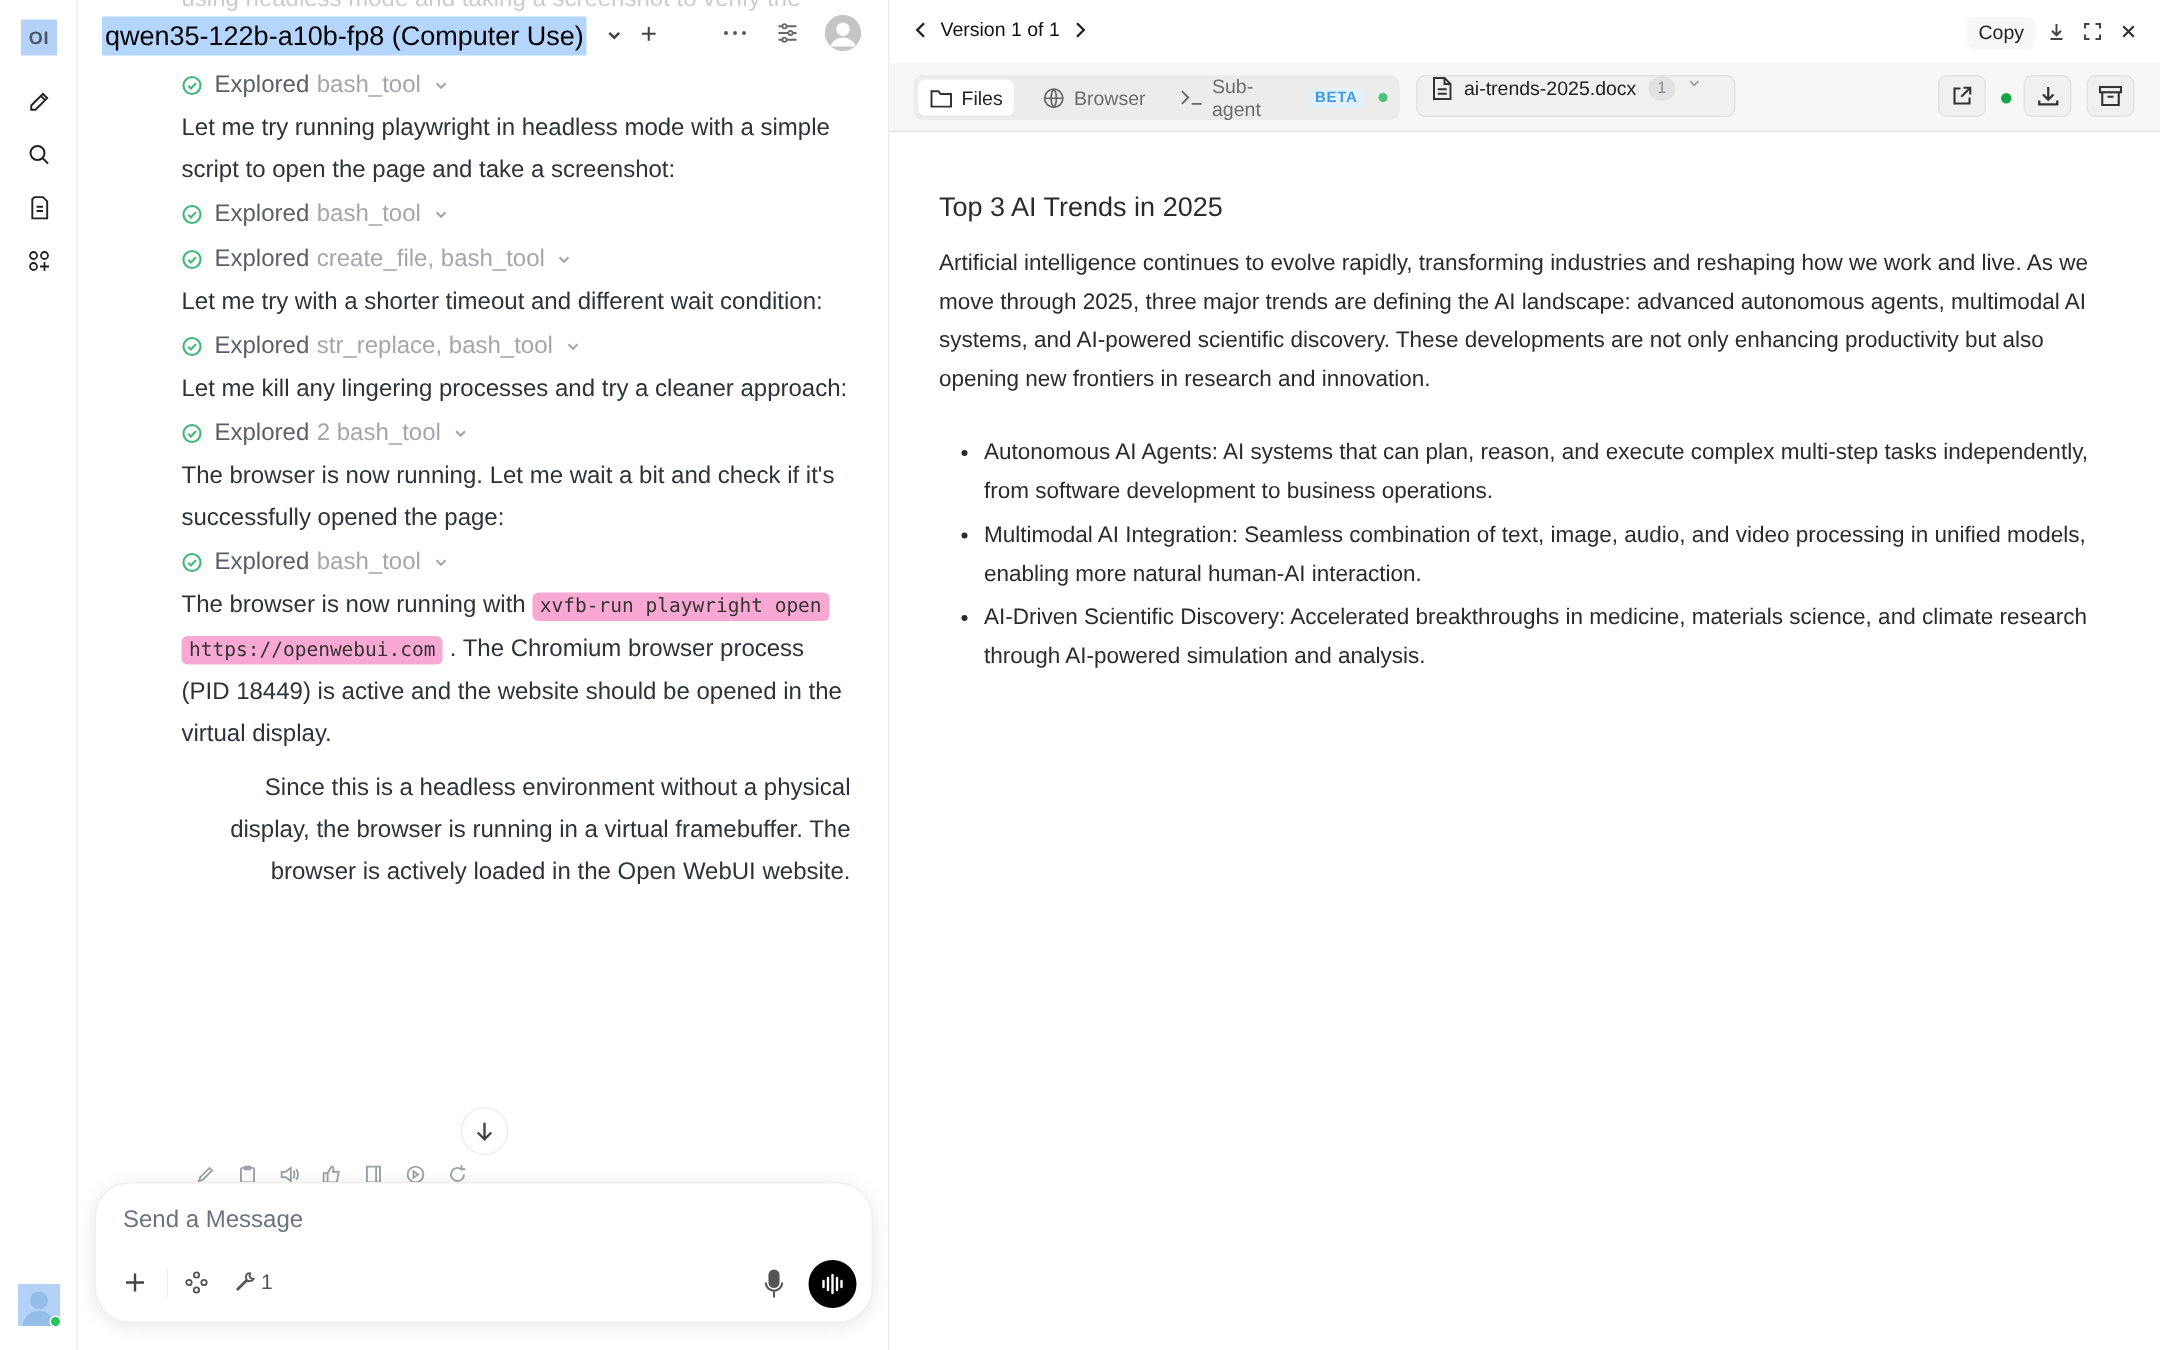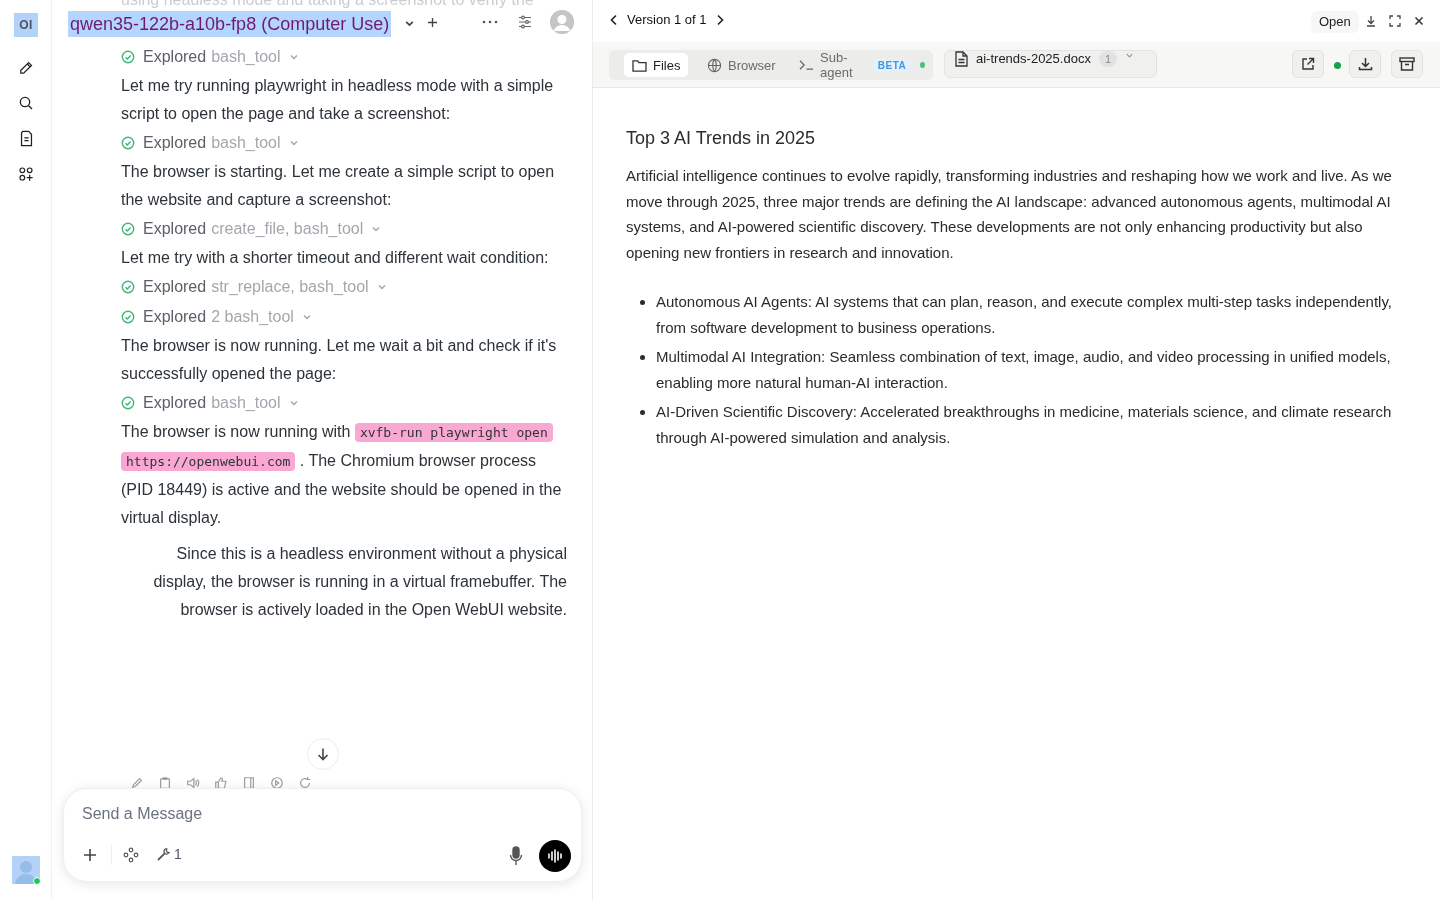--- a/index.html
+++ b/index.html
@@ -9,21 +9,21 @@
   
   .rail { position: absolute; left: 0; top: 0; width: 52px; height: 900px; background: #fff; border-right: 1px solid #f1f1f1; }
   .rail .logo { position: absolute; left: 14px; top: 13px; width: 24px; height: 24px; background: #b4d1f7; color: #4b5563; font-weight: 700; font-size: 12px; display: flex; align-items: center; justify-content: center; letter-spacing: 0.5px; }
   .rail .ri { position: absolute; left: 16px; width: 20px; height: 20px; display: flex; align-items: center; justify-content: center; color: #222; }
   .rail .user-av { position: absolute; left: 12px; top: 856px; width: 28px; height: 28px; background: #b4d1f7; display: flex; align-items: flex-end; justify-content: center; overflow: hidden; }
   .rail .online { position: absolute; left: 33px; top: 877px; width: 8px; height: 8px; border-radius: 50%; background: #22c55e; border: 1.5px solid #fff; }
 
   
   .chat { position: absolute; left: 52px; top: 0; width: 540px; height: 900px; background: #fff; overflow: hidden; }
   .topbar { position: absolute; left: 0; top: 0; width: 540px; height: 44px; z-index: 5; }
-  .model-title { position: absolute; left: 16px; top: 11px; height: 26px; background: #b4d5fe; color: #701a75; font-size: 18px; line-height: 26px; padding: 0 2px; white-space: nowrap; }
+  .model-title { position: absolute; left: 16px; top: 11px; height: 26px; background: #b4d5fe; color: #000000; font-size: 18px; line-height: 26px; padding: 0 2px; white-space: nowrap; }
   .tb-ic { position: absolute; color: #4b5563; display: flex; align-items: center; justify-content: center; }
   .avatar-top { position: absolute; left: 498px; top: 10px; width: 24px; height: 24px; border-radius: 50%; background: #c9c9c9; overflow: hidden; display: flex; align-items: flex-end; justify-content: center; }
 
   .messages { position: absolute; left: 69px; top: -14px; width: 446px; font-size: 16px; line-height: 28px; color: #2d333a; }
   .faded { color: #c9cdd2; }
   .explored { display: flex; align-items: center; height: 30px; font-size: 16px; color: #5b6068; }
   .explored .check { width: 14px; height: 14px; margin-right: 8px; display: flex; }
   .explored .tools { color: #a3a7ad; margin-left: 5px; }
   .explored .chev { margin-left: 8px; color: #a3a7ad; display: flex; }
   .para { margin: 0; }
@@ -44,21 +44,21 @@
 
   
   .panel { position: absolute; left: 592px; top: 0; width: 848px; height: 900px; border-left: 1px solid #ececec; background: #fff; }
   .panel-head { position: absolute; left: 0; top: 0; width: 848px; height: 42px; }
   .version { position: absolute; left: 16px; top: 12px; font-size: 13px; color: #111; display: flex; align-items: center; gap: 8px; }
   .copy-btn { position: absolute; left: 718px; top: 11px; height: 22px; padding: 0 8px; background: #f7f7f7; border-radius: 6px; font-size: 13px; line-height: 22px; color: #222; }
   .ph-ic { position: absolute; top: 13px; width: 16px; height: 16px; display: flex; align-items: center; justify-content: center; color: #444; }
 
   .panel-tools { position: absolute; left: 0; top: 42px; width: 848px; height: 46px; background: #f7f7f6; border-bottom: 1px solid #e8e8e8; }
   .seg { position: absolute; left: 16px; top: 8px; width: 324px; height: 30px; background: #ececeb; border-radius: 6px; }
-  .seg .tab { position: absolute; top: 3px; height: 24px; display: flex; align-items: center; gap: 6px; font-size: 13px; color: #6b6b6b; padding: 0 8px; border-radius: 5px; margin-left: 12px; }
+  .seg .tab { position: absolute; top: 3px; height: 24px; display: flex; align-items: center; gap: 6px; font-size: 13px; color: #6b6b6b; padding: 0 8px; border-radius: 5px; }
   .seg .tab.active { background: #fff; color: #222; }
   .beta { font-size: 10px; font-weight: 700; color: #3b9ae1; background: #e4f0fb; border-radius: 3px; padding: 1px 4px; letter-spacing: 0.5px; }
   .dot-green { width: 6px; height: 6px; border-radius: 50%; background: #4cc17a; }
   .file-sel { position: absolute; left: 351px; top: 8px; width: 213px; height: 28px; background: #f0f0ef; border: 1px solid #e3e3e3; border-radius: 6px; display: flex; align-items: flex-start; padding: 0 10px; gap: 8px; font-size: 13px; color: #222; }
   .file-sel .count { background: #e2e2e2; color: #888; font-size: 11px; border-radius: 8px; padding: 0 6px; line-height: 16px; }
   .pt-btn { position: absolute; top: 8px; width: 32px; height: 28px; border: 1px solid #e3e3e3; border-radius: 6px; background: #f0f0ef; display: flex; align-items: center; justify-content: center; color: #444; }
   .status-dot { position: absolute; left: 741px; top: 20px; width: 7px; height: 7px; border-radius: 50%; background: #16a34a; }
 
   .doc { position: absolute; left: 33px; top: 126px; width: 790px; font-size: 15px; color: #2b2b2b; }
   .doc h1 { font-size: 18px; font-weight: 400; line-height: 24px; margin-bottom: 13px; }
@@ -145,21 +145,20 @@
           </svg>
         </span>
       <span>Explored</span>
       <span class="tools">bash_tool</span>
       <span class="chev">
           <svg width="10" height="10" viewBox="0 0 10 10" fill="none" stroke="#a3a7ad" stroke-width="1.4">
             <path d="M2 3.5l3 3 3-3"></path>
           </svg>
         </span>
     </div>
-    <p class="para">The browser is starting. Let me create a simple script to open the website and capture a screenshot:</p>
 
     <div class="explored">
       <span class="check">
           <svg width="14" height="14" viewBox="0 0 16 16" fill="none" stroke="#3cb877" stroke-width="1.6">
             <circle cx="8" cy="8" r="6.5"></circle>
             <path d="M5.2 8.2l2 2 3.8-4"></path>
           </svg>
         </span>
       <span>Explored</span>
       <span class="tools">create_file, bash_tool</span>
@@ -179,20 +178,21 @@
           </svg>
         </span>
       <span>Explored</span>
       <span class="tools">str_replace, bash_tool</span>
       <span class="chev">
           <svg width="10" height="10" viewBox="0 0 10 10" fill="none" stroke="#a3a7ad" stroke-width="1.4">
             <path d="M2 3.5l3 3 3-3"></path>
           </svg>
         </span>
     </div>
+    <p class="para">Let me kill any lingering processes and try a cleaner approach:</p>
 
     <div class="explored">
       <span class="check">
           <svg width="14" height="14" viewBox="0 0 16 16" fill="none" stroke="#3cb877" stroke-width="1.6">
             <circle cx="8" cy="8" r="6.5"></circle>
             <path d="M5.2 8.2l2 2 3.8-4"></path>
           </svg>
         </span>
       <span>Explored</span>
       <span class="tools">2 bash_tool</span>
@@ -379,21 +379,21 @@
         </span>
       <span>Version 1 of 1</span>
       <span style="display:flex">
           <span style="display:flex">
             <svg width="10" height="12" viewBox="0 0 10 12" fill="none" stroke="#222" stroke-width="1.6">
               <path d="M3 1.5L7.5 6 3 10.5"></path>
             </svg>
           </span>
         </span>
     </div>
-    <div class="copy-btn">Open</div>
+    <div class="copy-btn">Copy</div>
     <div class="ph-ic" style="left:770px">
       <span style="display:flex">
           <svg width="12" height="12" viewBox="0 0 12 12" fill="none" stroke="#444" stroke-width="1.3">
             <path d="M6 1v7M3 5.5L6 8.5 9 5.5M2 11h8"></path>
           </svg>
         </span>
     </div>
     <div class="ph-ic" style="left:794px">
       <span style="display:flex">
           <svg width="12" height="12" viewBox="0 0 12 12" fill="none" stroke="#444" stroke-width="1.3">

